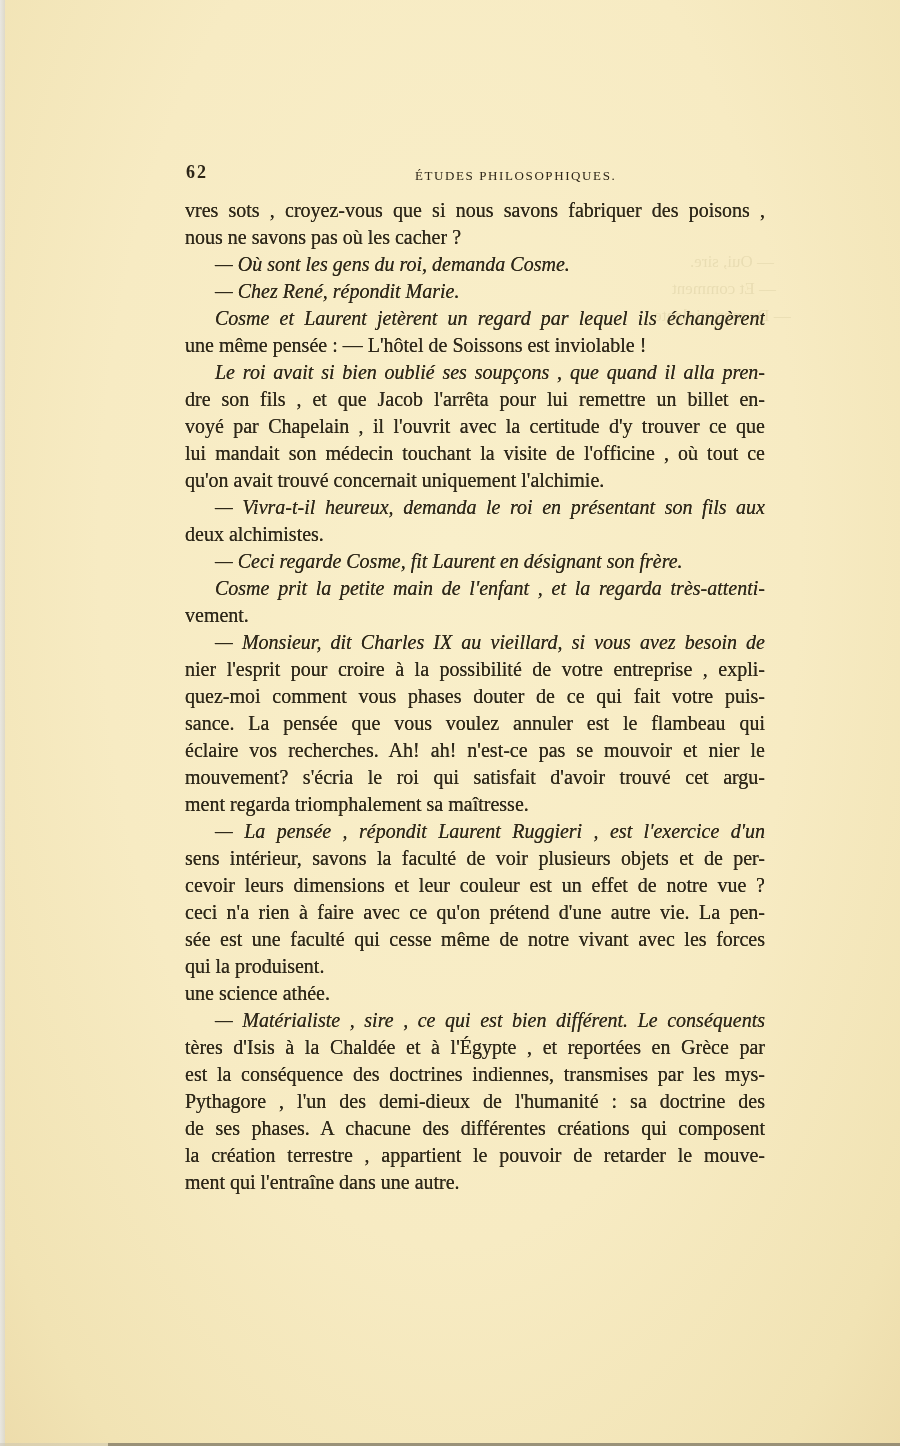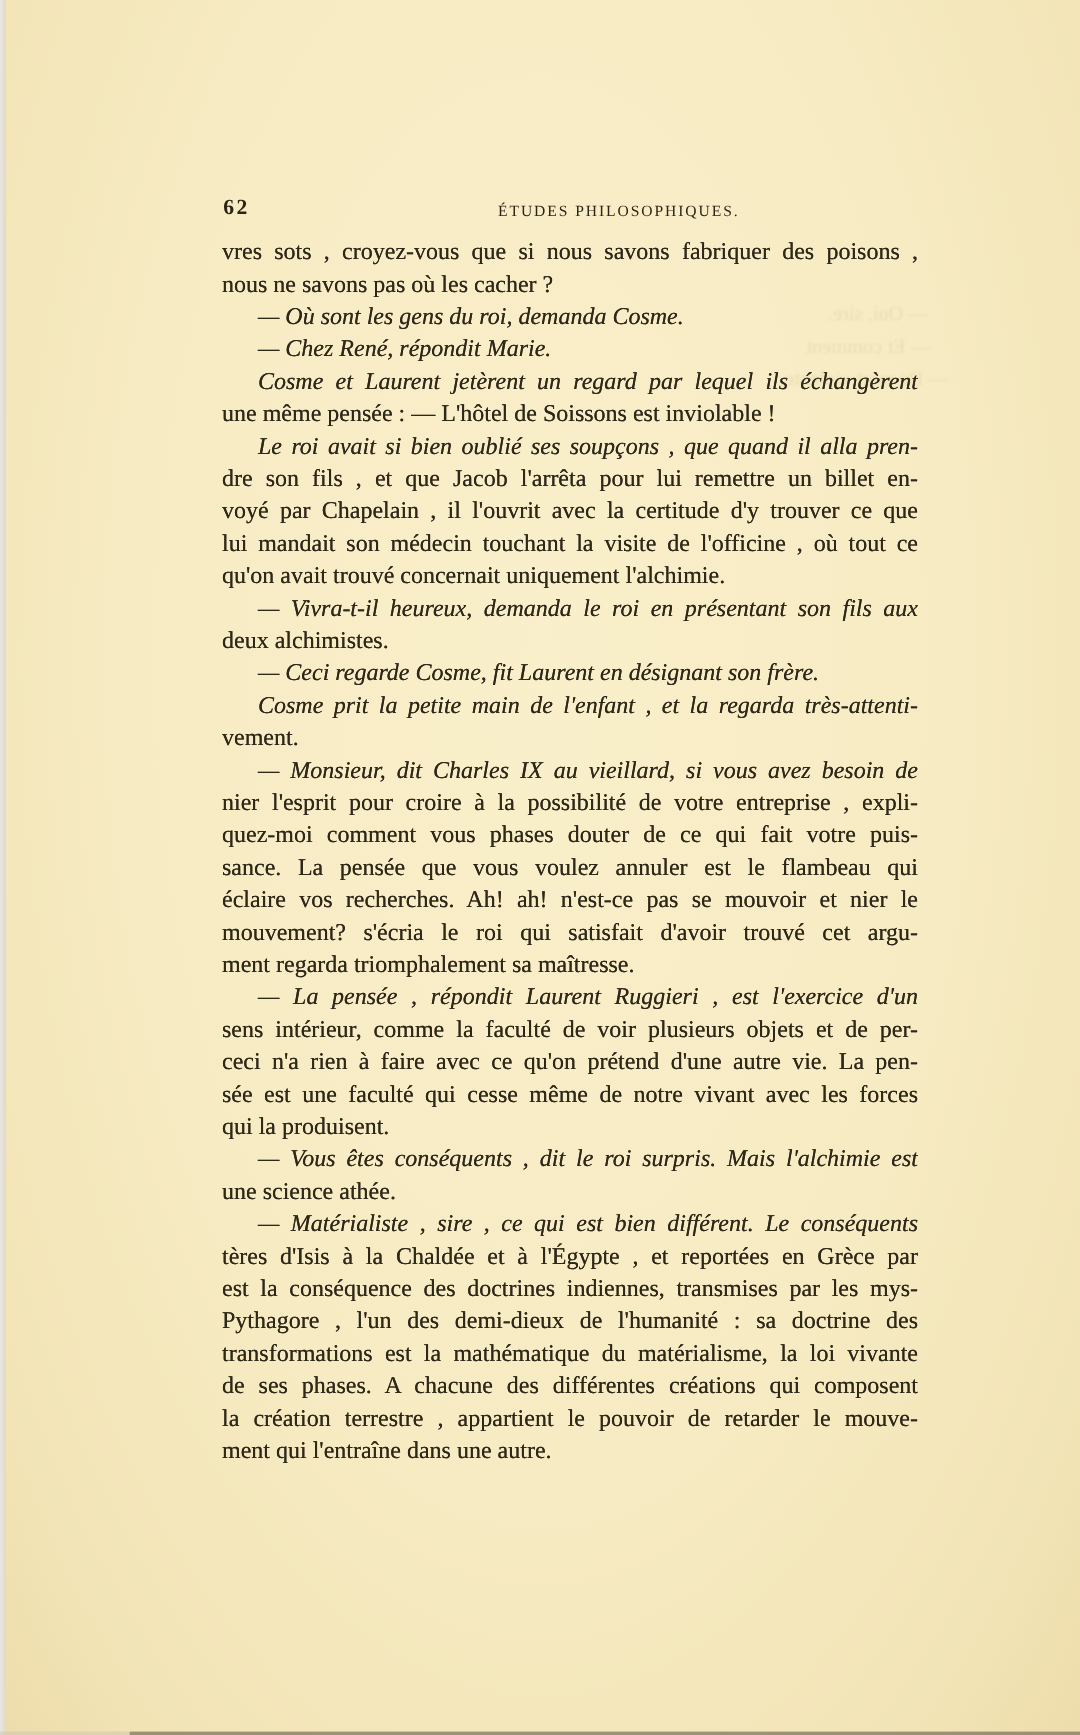--- a/index.html
+++ b/index.html
@@ -87,31 +87,30 @@
       <div class="line j i">Cosme prit la petite main de l'enfant , et la regarda très-attenti-</div>
       <div class="line">vement.</div>
       <div class="line j i">— Monsieur, dit Charles IX au vieillard, si vous avez besoin de</div>
       <div class="line j">nier l'esprit pour croire à la possibilité de votre entreprise , expli-</div>
       <div class="line j">quez-moi comment vous phases douter de ce qui fait votre puis-</div>
       <div class="line j">sance. La pensée que vous voulez annuler est le flambeau qui</div>
       <div class="line j">éclaire vos recherches. Ah! ah! n'est-ce pas se mouvoir et nier le</div>
       <div class="line j">mouvement? s'écria le roi qui satisfait d'avoir trouvé cet argu-</div>
       <div class="line">ment regarda triomphalement sa maîtresse.</div>
       <div class="line j i">— La pensée , répondit Laurent Ruggieri , est l'exercice d'un</div>
-      <div class="line j">sens intérieur, comme la faculté de voir plusieurs objets et de per-</div>
+      <div class="line j">sens intérieur, savons la faculté de voir plusieurs objets et de per-</div>
+      <div class="line j">cevoir leurs dimensions et leur couleur est un effet de notre vue ?</div>
       <div class="line j">ceci n'a rien à faire avec ce qu'on prétend d'une autre vie. La pen-</div>
       <div class="line j">sée est une faculté qui cesse même de notre vivant avec les forces</div>
       <div class="line">qui la produisent.</div>
-      <div class="line j i">— Vous êtes conséquents , dit le roi surpris. Mais l'alchimie est</div>
       <div class="line">une science athée.</div>
       <div class="line j i">— Matérialiste , sire , ce qui est bien différent. Le conséquents</div>
       <div class="line j">tères d'Isis à la Chaldée et à l'Égypte , et reportées en Grèce par</div>
       <div class="line j">est la conséquence des doctrines indiennes, transmises par les mys-</div>
       <div class="line j">Pythagore , l'un des demi-dieux de l'humanité : sa doctrine des</div>
-      <div class="line j">transformations est la mathématique du matérialisme, la loi vivante</div>
       <div class="line j">de ses phases. A chacune des différentes créations qui composent</div>
       <div class="line j">la création terrestre , appartient le pouvoir de retarder le mouve-</div>
       <div class="line">ment qui l'entraîne dans une autre.</div>
     </div>
 
   <div id="ghosts">
       <div class="ghost" style="left: 690px; top: 252px;">— Oui, sire.</div>
       <div class="ghost" style="left: 672px; top: 279px;">— Et comment</div>
       <div class="ghost" style="left: 650px; top: 306px;">— De mort violente.</div>
     </div>

